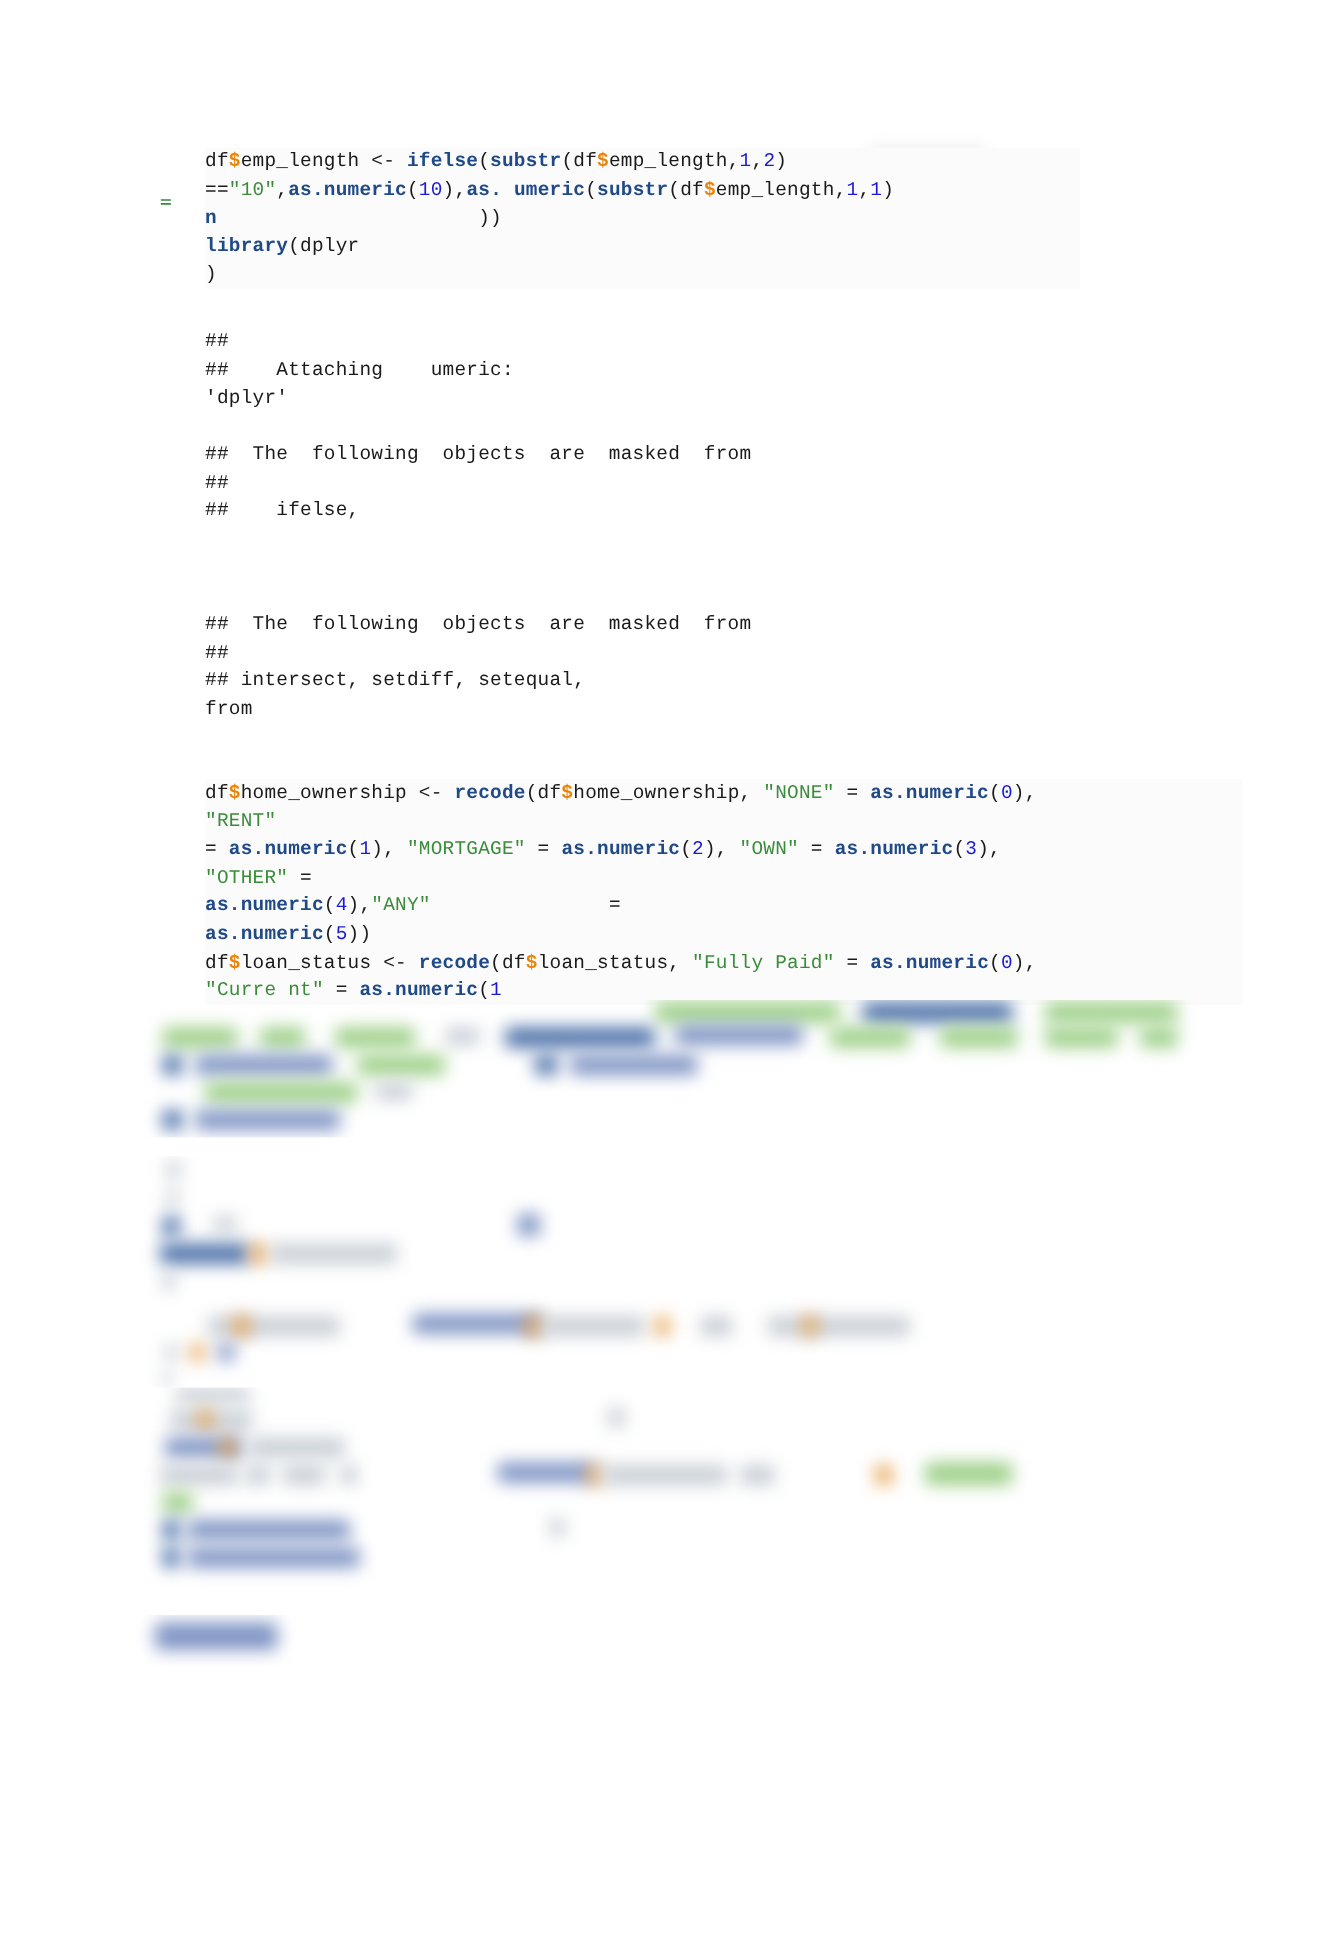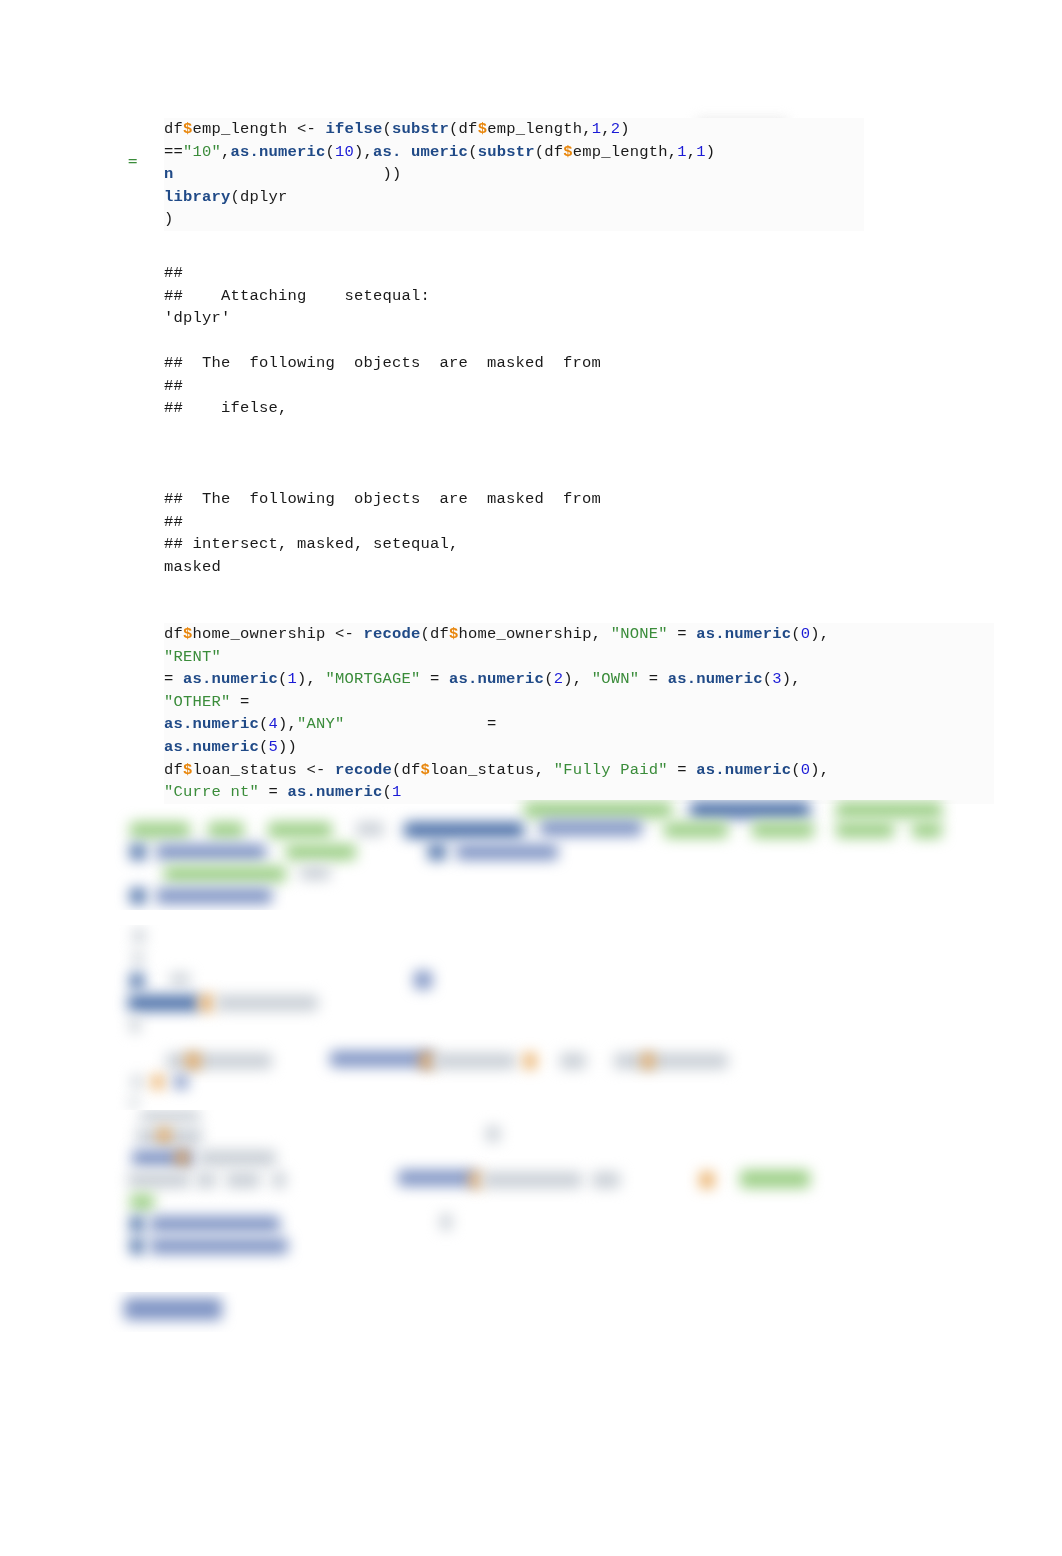--- a/index.html
+++ b/index.html
@@ -83,25 +83,25 @@
 <body>
 
 <div class="page">
 
   <div class="ghost-chip"></div>
 
   <div class="block shaded" style="top:118px; width:700px;"><span class="line"><span class="pln">df</span><span class="dollar">$</span><span class="pln">emp_length &lt;- </span><span class="kw">ifelse</span><span class="pln">(</span><span class="kw">substr</span><span class="pln">(df</span><span class="dollar">$</span><span class="pln">emp_length,</span><span class="num">1</span><span class="pln">,</span><span class="num">2</span><span class="pln">)</span></span><span class="line"><span class="pln">==</span><span class="str">"10"</span><span class="pln">,</span><span class="kw">as.numeric</span><span class="pln">(</span><span class="num">10</span><span class="pln">),</span><span class="kw">as. umeric</span><span class="pln">(</span><span class="kw">substr</span><span class="pln">(df</span><span class="dollar">$</span><span class="pln">emp_length,</span><span class="num">1</span><span class="pln">,</span><span class="num">1</span><span class="pln">)</span></span><span class="line"><span class="kw">n</span><span class="pln">                      ))</span></span><span class="line"><span class="kw">library</span><span class="pln">(dplyr</span></span><span class="line"><span class="pln">)</span></span></div>
 
   <div style="position:absolute; left:128px; top:150px; font-family:'DejaVu Sans Mono','Liberation Mono',monospace; font-size:15.5px; line-height:22.6px; color:#3a8c3a;">=</div>
 
-  <div class="block" style="top:262px; width:700px;"><span class="line cmt">##</span><span class="line cmt">##    Attaching    setequal:</span><span class="line cmt">'dplyr'</span></div>
+  <div class="block" style="top:262px; width:700px;"><span class="line cmt">##</span><span class="line cmt">##    Attaching    umeric:</span><span class="line cmt">'dplyr'</span></div>
 
   <div class="block" style="top:352px; width:740px;"><span class="line cmt shaded">##  The  following  objects  are  masked  from</span><span class="line cmt">##</span><span class="line cmt">##    ifelse,</span></div>
 
-  <div class="block" style="top:488px; width:740px;"><span class="line cmt shaded">##  The  following  objects  are  masked  from</span><span class="line cmt">##</span><span class="line cmt">## intersect, masked, setequal,</span><span class="line cmt">masked</span></div>
+  <div class="block" style="top:488px; width:740px;"><span class="line cmt shaded">##  The  following  objects  are  masked  from</span><span class="line cmt">##</span><span class="line cmt">## intersect, setdiff, setequal,</span><span class="line cmt">from</span></div>
 
   <div class="block shaded" style="top:623px; width:830px;"><span class="line"><span class="pln">df</span><span class="dollar">$</span><span class="pln">home_ownership &lt;- </span><span class="kw">recode</span><span class="pln">(df</span><span class="dollar">$</span><span class="pln">home_ownership, </span><span class="str">"NONE"</span><span class="pln"> = </span><span class="kw">as.numeric</span><span class="pln">(</span><span class="num">0</span><span class="pln">),</span></span><span class="line"><span class="str">"RENT"</span></span><span class="line"><span class="pln">= </span><span class="kw">as.numeric</span><span class="pln">(</span><span class="num">1</span><span class="pln">), </span><span class="str">"MORTGAGE"</span><span class="pln"> = </span><span class="kw">as.numeric</span><span class="pln">(</span><span class="num">2</span><span class="pln">), </span><span class="str">"OWN"</span><span class="pln"> = </span><span class="kw">as.numeric</span><span class="pln">(</span><span class="num">3</span><span class="pln">),</span></span><span class="line"><span class="str">"OTHER"</span><span class="pln"> =</span></span><span class="line"><span class="kw">as.numeric</span><span class="pln">(</span><span class="num">4</span><span class="pln">),</span><span class="str">"ANY"</span><span class="pln">               =</span></span><span class="line"><span class="kw">as.numeric</span><span class="pln">(</span><span class="num">5</span><span class="pln">))</span></span><span class="line"><span class="pln">df</span><span class="dollar">$</span><span class="pln">loan_status &lt;- </span><span class="kw">recode</span><span class="pln">(df</span><span class="dollar">$</span><span class="pln">loan_status, </span><span class="str">"Fully Paid"</span><span class="pln"> = </span><span class="kw">as.numeric</span><span class="pln">(</span><span class="num">0</span><span class="pln">),</span></span><span class="line"><span class="str">"Curre nt"</span><span class="pln"> = </span><span class="kw">as.numeric</span><span class="pln">(</span><span class="num">1</span></span></div>
 
   <div class="blurzone" style="top:800px; height:110px;">
     <div class="blurline bl-green heavy" style="left:524px; top:2px;  width:148px; height:16px;"></div>
     <div class="blurline bl-dkblue heavy" style="left:690px; top:2px;  width:120px; height:16px;"></div>
     <div class="blurline bl-green heavy" style="left:836px; top:2px;  width:106px; height:16px;"></div>
 
     <div class="blurline bl-green heavy" style="left:130px; top:22px; width:60px;  height:16px;"></div>
     <div class="blurline bl-green heavy" style="left:208px; top:22px; width:36px;  height:16px;"></div>

